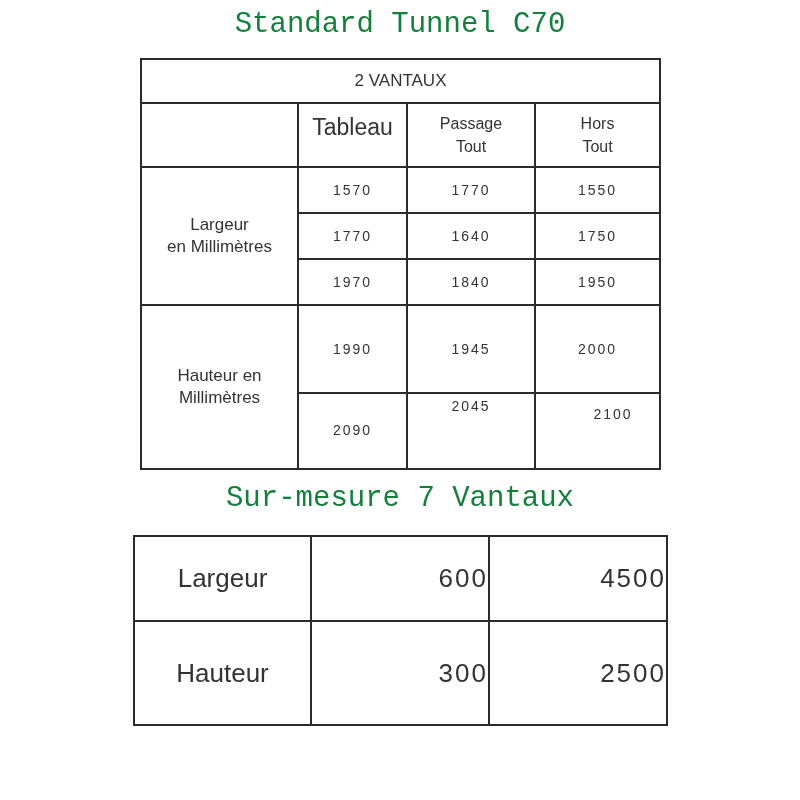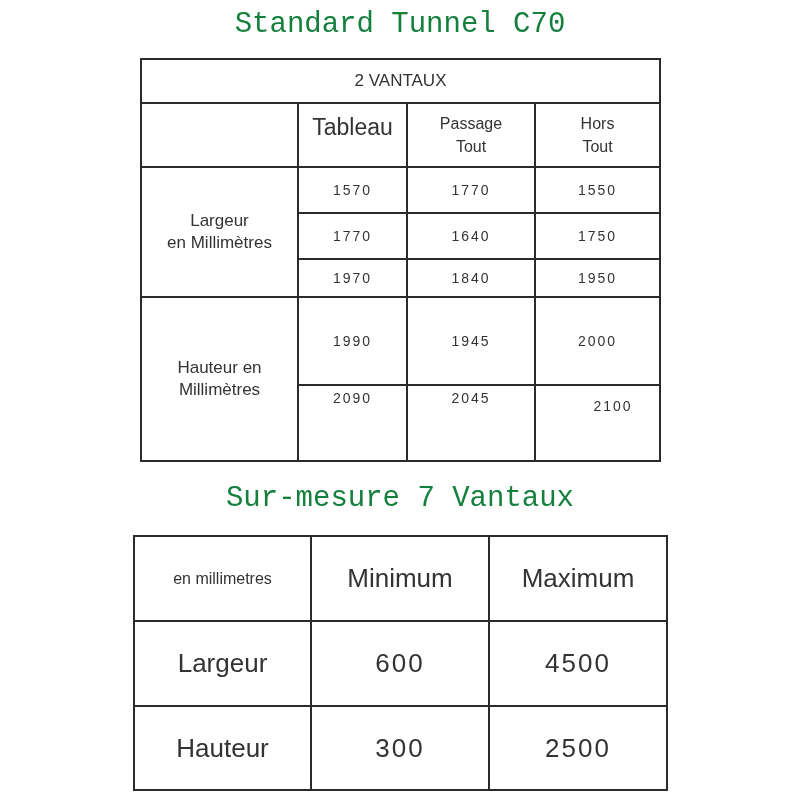--- a/index.html
+++ b/index.html
@@ -12,21 +12,21 @@
   table { position:absolute; border-collapse:collapse; table-layout:fixed; }
   td { border:2.5px solid #2b2b2b; text-align:center; vertical-align:middle; padding:0; color:#333; }
   #tbl1 { left:140px; top:58px; width:519px; }
   #tbl1 td { font-size:17px; }
   #tbl1 .num { letter-spacing:2px; font-size:14px; }
   #tbl1 .hdr { font-size:16px; line-height:23px; }
   #tbl1 .hdr-big { font-size:23px; }
   #tbl2 { left:133px; top:535px; width:533px; }
   #tbl2 td { font-size:26px; }
   #tbl2 .small { font-size:16px; }
-  #tbl2 .num { letter-spacing:2px; }
+  #tbl2 .num { letter-spacing:2px;text-align:right; }
   .rowlabel { line-height:22px; }
 </style>
 </head>
 <body>
 
 <div id="t1" class="title">Standard Tunnel C70</div>
 
 <table id="tbl1">
   <colgroup>
       <col style="width:157px">
@@ -59,60 +59,55 @@
     </td>
     <td class="num">1570</td>
     <td class="num">1770</td>
     <td class="num">1550</td>
   </tr>
   <tr style="height:46px">
     <td class="num">1770</td>
     <td class="num">1640</td>
     <td class="num">1750</td>
   </tr>
-  <tr style="height:38px">
+  <tr style="height:46px">
     <td class="num">1970</td>
     <td class="num">1840</td>
     <td class="num">1950</td>
   </tr>
   <tr style="height:88px">
     <td rowspan="2" class="rowlabel">
       <div>Hauteur  en</div>
       <div>Millimètres</div>
     </td>
     <td class="num">1990</td>
     <td class="num">1945</td>
     <td class="num">2000</td>
   </tr>
   <tr style="height:76px">
-    <td class="num" style="vertical-align:top;padding-top:4px;">2090</td>
+    <td class="num" style="vertical-align:top;padding-top:28px;">2090</td>
     <td class="num" style="vertical-align:top;padding-top:4px;">2045</td>
     <td class="num" style="vertical-align:top;padding-top:12px;padding-left:31px;">2100</td>
   </tr>
 </tbody>
   </table>
 
 <div id="t2" class="title">Sur-mesure 7 Vantaux</div>
 
 <table id="tbl2">
   <colgroup>
       <col style="width:177px">
       <col style="width:178px">
       <col style="width:178px">
     </colgroup>
   <tbody>
-      <tr style="height:85px">
-    <td class="small">en  millimetres</td>
-    <td>Minimum</td>
-    <td>Maximum</td>
-  </tr>
   <tr style="height:85px">
     <td>Largeur</td>
     <td class="num">600</td>
     <td class="num">4500</td>
   </tr>
-  <tr style="height:84px">
+  <tr style="height:104px">
     <td>Hauteur</td>
     <td class="num">300</td>
     <td class="num">2500</td>
   </tr>
 </tbody>
   </table>
 
 </body></html>

